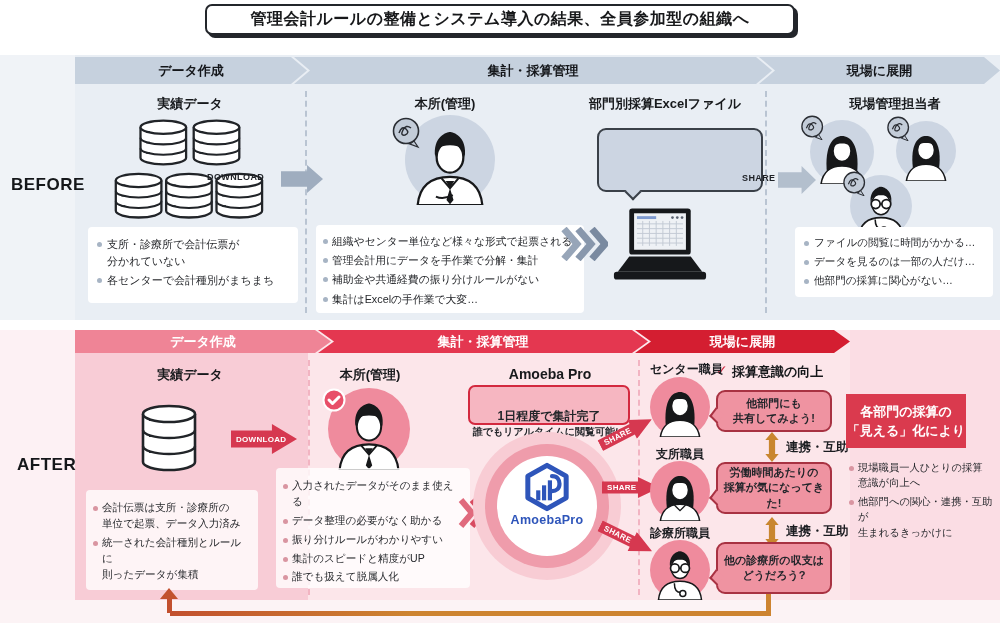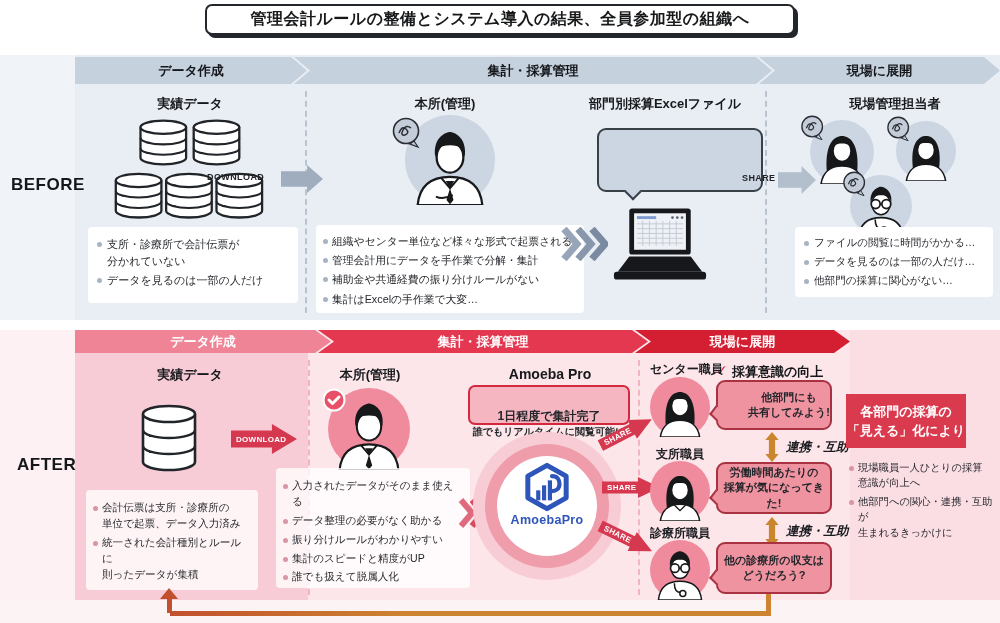--- a/index.html
+++ b/index.html
@@ -79,21 +79,21 @@
     display:flex; align-items:center; justify-content:center; text-align:center; line-height:1.5; }
 
   .rings-outer { width:148px; height:148px; border-radius:50%; background:#f8ccd4; }
   .rings-mid { width:124px; height:124px; border-radius:50%; background:#ef9cab; }
   .rings-in { width:100px; height:100px; border-radius:50%; background:#fff; }
   .logo-text { font-size:12.5px; font-weight:bold; color:#2e55ba; text-align:center; letter-spacing:.3px; }
 
   .role-label { font-size:12px; font-weight:bold; color:#1a1c20; }
   .benefit { font-size:13px; font-weight:bold; color:#15171a; }
   .benefit-check { font-size:14px; font-weight:bold; color:#cf2b44; }
-  .link-label { font-size:12.5px; font-weight:bold; color:#1a1c20;font-style:italic; }
+  .link-label { font-size:12.5px; font-weight:bold; color:#1a1c20; }
 
   
   .fb { background:#cd8430; }
 </style>
 </head>
 <body>
 
 <div id="canvas">
 
   <div class="abs title-box">管理会計ルールの整備とシステム導入の結果、全員参加型の組織へ</div>
@@ -122,21 +122,21 @@
       <use href="#cyl" x="28" y="2"></use>
         <use href="#cyl" x="84" y="2"></use>
       <use href="#cyl" x="2" y="58"></use>
         <use href="#cyl" x="55" y="58"></use>
         <use href="#cyl" x="108" y="58"></use>
     </svg>
     <div class="abs card" style="left:88px;top:172px;width:210px;height:76px;">
       <ul class="blist">
         <li>支所・診療所で会計伝票が
 分かれていない</li>
-        <li>データを見るのは一部の人だけ</li>
+        <li>各センターで会計種別がまちまち</li>
       </ul>
     </div>
 
     <span class="abs mini-label" style="left:207px;top:117px;">DOWNLOAD</span>
     <div class="abs arrow-shape arrow-gray" style="left:281px;top:110px;width:42px;height:28px;"></div>
 
     <div class="abs colhead" style="left:375px;top:40px;width:140px;">本所(管理)</div>
     <svg class="abs" style="left:405px;top:60px;" width="90" height="90" viewBox="0 0 64 64">
       <circle cx="32" cy="32" r="32" fill="#ccd5e2"></circle>
       <ellipse cx="32" cy="30" rx="9.5" ry="11" fill="#fff" stroke="#17181a" stroke-width="1.6"></ellipse>
@@ -329,21 +329,21 @@
     <span class="abs benefit" style="left:732px;top:33px;">採算意識の向上</span>
 
     <span class="abs role-label" style="left:650px;top:31px;">センター職員</span>
     <svg class="abs" style="left:650px;top:47px;" width="60" height="60" viewBox="0 0 64 64">
       <circle cx="32" cy="32" r="32" fill="#ef8b9d"></circle>
       <path d="M17 54 c-3 -30 7 -38 15 -38 c8 0 18 8 15 38 z" fill="#17181a"></path>
       <path d="M11 64 c2 -13 11 -18 21 -18 c10 0 19 5 21 18 z" fill="#fff" stroke="#17181a" stroke-width="1.6"></path>
       <ellipse cx="32" cy="31" rx="9" ry="10.5" fill="#fff" stroke="#17181a" stroke-width="1.5"></ellipse>
       <path d="M22.5 31 c-1.5 -12 7.5 -13.5 9.5 -13.5 c2 0 11 1.5 9.5 13.5 c-1.5 -5.5 -3 -7.5 -9.5 -7.5 c-6.5 0 -8 2 -9.5 7.5 z" fill="#17181a"></path>
     </svg>
-    <div class="abs bub-pink pre" style="left:716px;top:50px;width:116px;height:50px;justify-content:flex-end;">
+    <div class="abs bub-pink pre" style="left:716px;top:60px;width:116px;height:42px;">
       <span class="pre">他部門にも
 共有してみよう!</span>
       <span class="tail"></span>
     </div>
 
     <svg class="abs" style="left:764px;top:100px;" width="16" height="34" viewBox="0 0 18 36">
       <path d="M9 1 L16.5 10 H12.5 V26 H16.5 L9 35 L1.5 26 H5.5 V10 H1.5 Z" fill="#c9862f"></path>
     </svg>
     <span class="abs link-label" style="left:786px;top:109px;">連携・互助</span>
 

